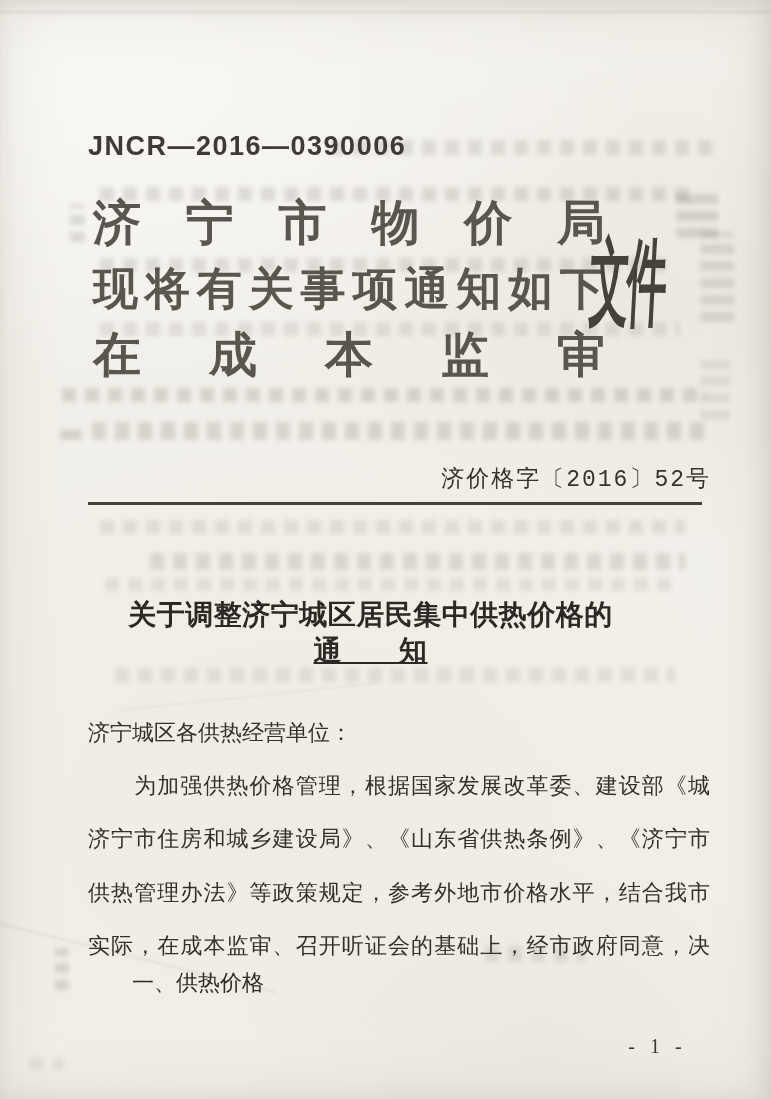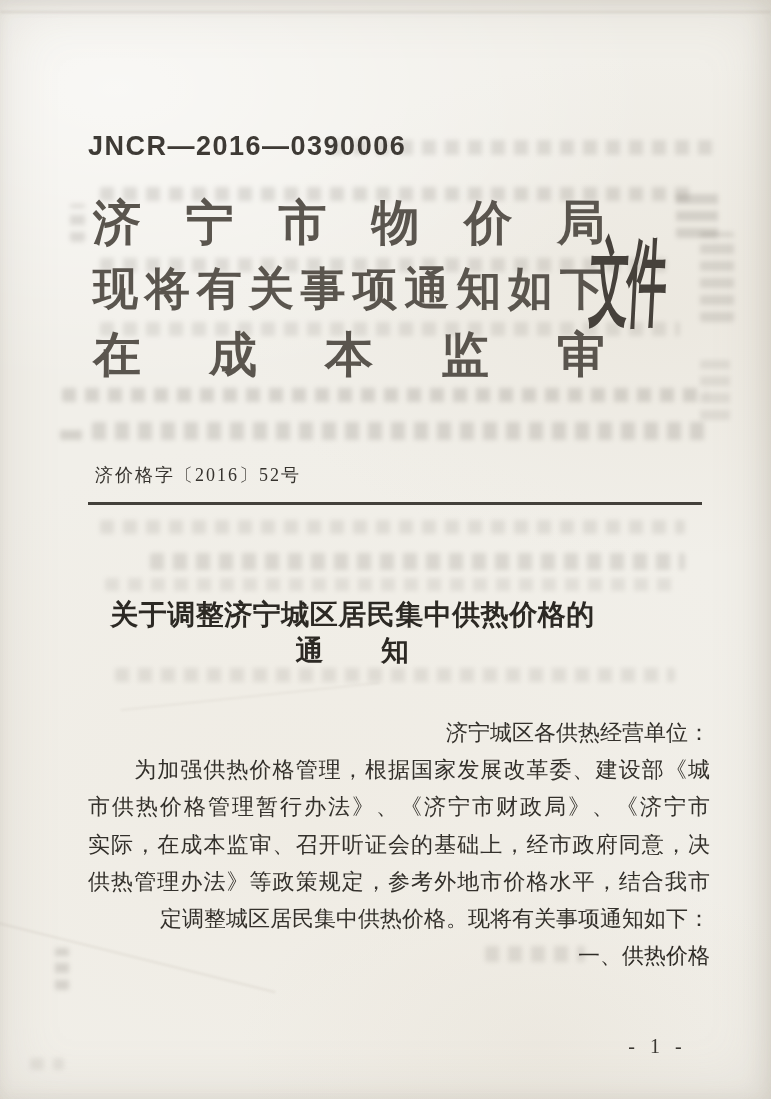--- a/index.html
+++ b/index.html
@@ -51,39 +51,39 @@
   .agency-3 { top: 326px; font-size: 48px; }
   .stamp {
     position: absolute; left: 592px; top: 236px;
     font-size: 95px; font-weight: 700; color: #46413b;
     letter-spacing: -6px; white-space: nowrap;
     transform: scaleX(0.42) skewX(-7deg);
     transform-origin: top left; line-height: 95px;
   }
   .refnum {
     position: absolute; left: 95px; top: 463px; width: 616px;
-    text-align: left; font-size: 18px; color: #36332e; letter-spacing: 2px;
+    text-align: right; font-size: 23px; color: #36332e; letter-spacing: 2px; font-family: Liberation Mono, monospace;
   }
   .rule {
     position: absolute; left: 88px; top: 502px; width: 614px; height: 2.5px;
     background: #43403a;
   }
   .title-line {
-    position: absolute; left: 30px; width: 645px;
+    position: absolute; left: 48px; width: 645px;
     text-align: center; font-weight: 700; font-size: 28px; color: #2c2924;
     letter-spacing: 0.5px;
   }
   .title-1 { top: 596px; }
-  .title-2 { top: 632px; }
+  .title-2 { top: 632px; text-decoration: underline; }
   .body {
     position: absolute; left: 88px; top: 714px; width: 622px;
     font-size: 22px; color: #33302b;
   }
-  .row { height: 37.2px; line-height: 37.2px; overflow: hidden; text-align: right; }
-  .j { text-align: justify; text-align-last: justify; }
+  .row { height: 37.2px; line-height: 37.2px; overflow: hidden; }
+  .j { text-align: justify; text-align-last: justify; margin-top: 16px; }
   .sec { font-weight: 400; font-family: "Liberation Sans", "DejaVu Sans", sans-serif; color: #2e2b26; }
   .pageno {
     position: absolute; left: 600px; top: 1035px; width: 115px;
     text-align: center; font-size: 20px; letter-spacing: 5px; color: #3a3732;
   }
 </style>
 </head>
 <body>
 
 <div class="page">
@@ -122,22 +122,21 @@
   <div class="refnum">济价格字〔2016〕52号</div>
 
   <div class="rule"></div>
 
   <div class="title-line title-1">关于调整济宁城区居民集中供热价格的</div>
   <div class="title-line title-2">通　　知</div>
 
   <div class="body">
     <div class="row">济宁城区各供热经营单位：</div>
     <div class="row j">　　为加强供热价格管理，根据国家发展改革委、建设部《城</div>
-    <div class="row j">市供热价格管理暂行办法》、《济宁市财政局》、《济宁市</div>
+    <div class="row j">济宁市住房和城乡建设局》、《山东省供热条例》、《济宁市</div>
+    <div class="row j">供热管理办法》等政策规定，参考外地市价格水平，结合我市</div>
     <div class="row j">实际，在成本监审、召开听证会的基础上，经市政府同意，决</div>
-    <div class="row j">供热管理办法》等政策规定，参考外地市价格水平，结合我市</div>
-    <div class="row">定调整城区居民集中供热价格。现将有关事项通知如下：</div>
     <div class="row sec">　　一、供热价格</div>
   </div>
 
   <div class="pageno">- 1 -</div>
 
 </div>
 
 </body></html>

